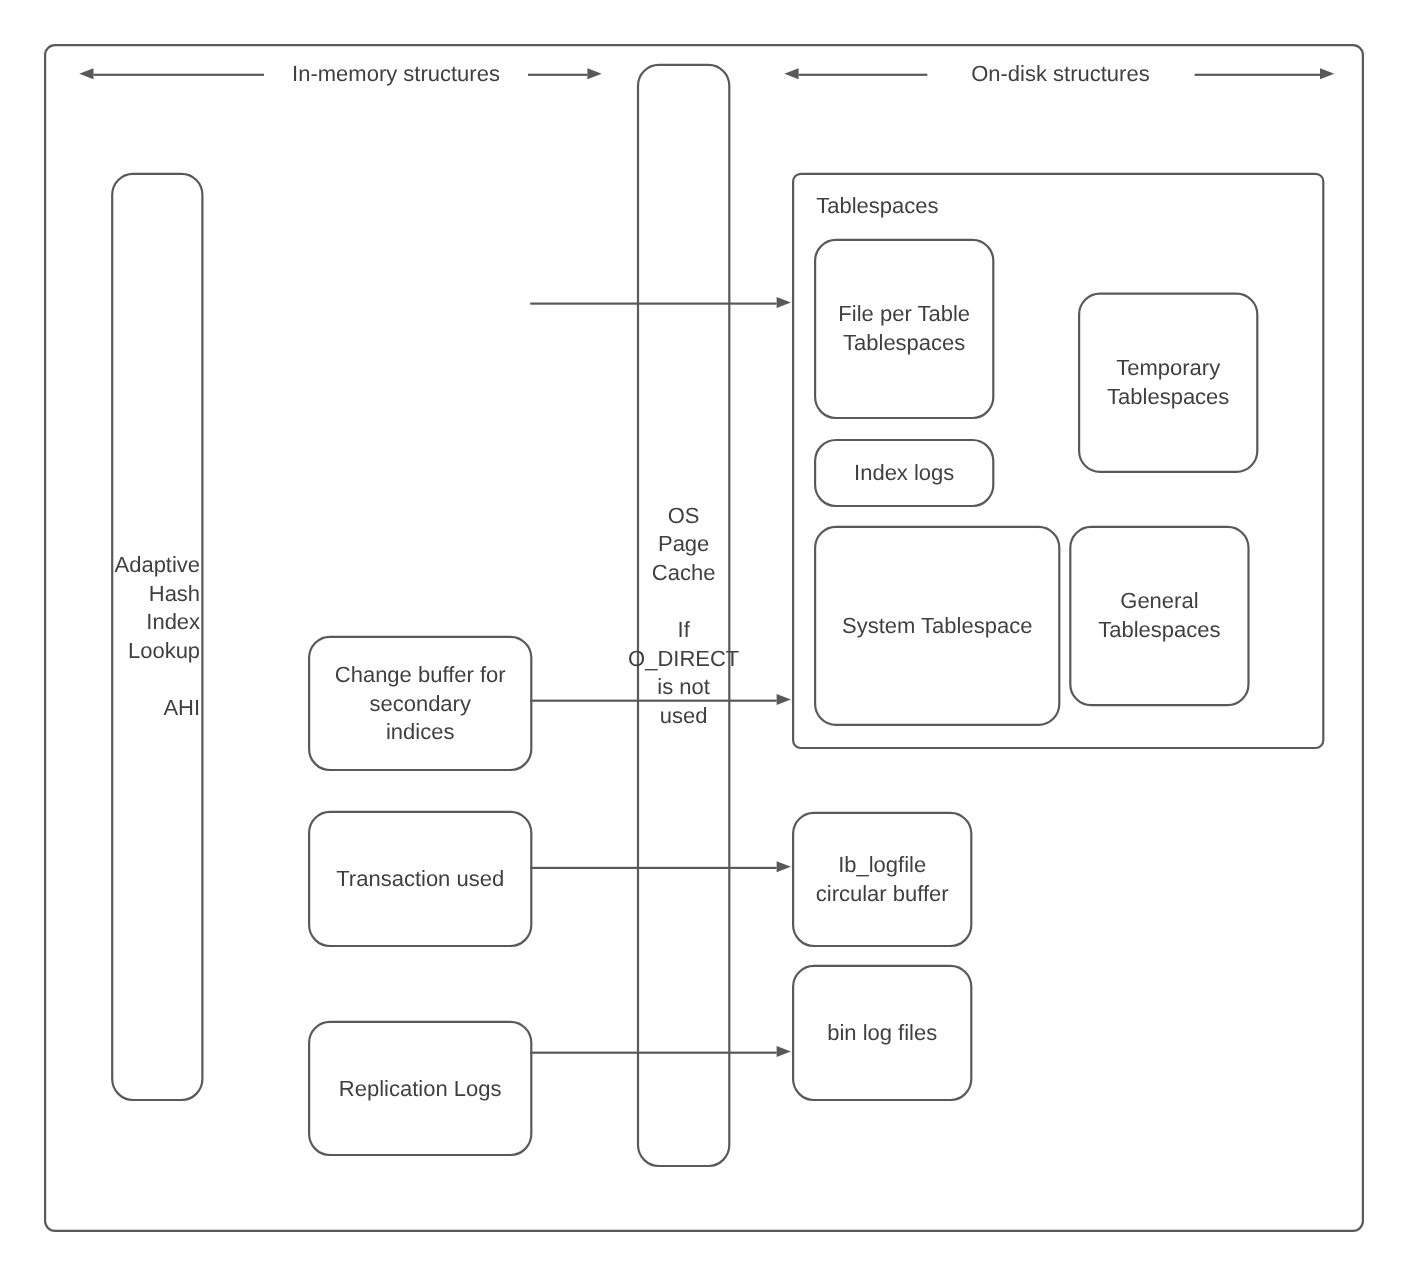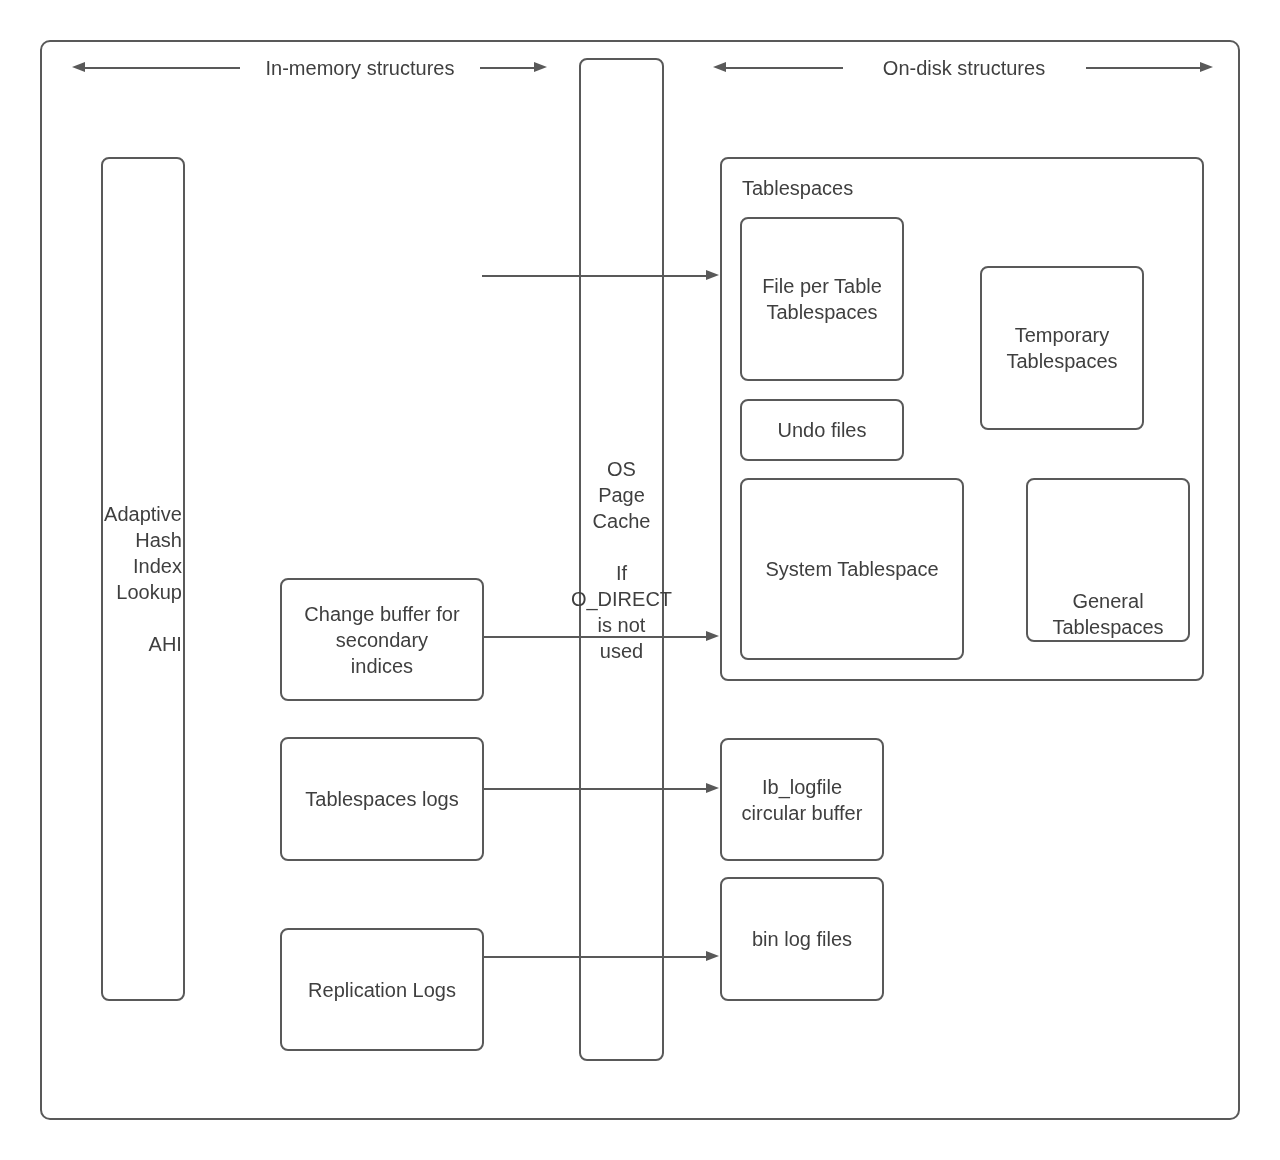--- a/index.html
+++ b/index.html
@@ -20,21 +20,21 @@
   }
   .frame{
     position:absolute;
     border:2px solid var(--line);
     border-radius:10px;
     background:transparent;
   }
   .box{
     position:absolute;
     border:2px solid var(--line);
-    border-radius:8px;
+    border-radius:20px;
     background:#fff;
     display:flex;
     align-items:center;
     justify-content:center;
     text-align:center;
     z-index:2;
   }
   .box .txt{
     white-space:pre-line;
     width:max-content;
@@ -106,21 +106,21 @@
 
 AHI</span>
   </div>
 
   <div class="box" style="left:280px;top:578px;width:200px;height:119px;">
     <span class="txt">Change buffer for
 secondary
 indices</span>
   </div>
   <div class="box" style="left:280px;top:737px;width:200px;height:120px;">
-    <span class="txt">Tablespaces logs</span>
+    <span class="txt">Transaction used</span>
   </div>
   <div class="box" style="left:280px;top:928px;width:200px;height:119px;">
     <span class="txt">Replication Logs</span>
   </div>
 
   <div class="box" style="left:579px;top:58px;width:81px;height:999px;">
     <span class="txt">OS
 Page
 Cache
 
@@ -135,26 +135,26 @@
   </div>
   <div class="box" style="left:740px;top:217px;width:160px;height:160px;">
     <span class="txt">File per Table
 Tablespaces</span>
   </div>
   <div class="box" style="left:980px;top:231px;width:160px;height:160px;margin-top:35px;">
     <span class="txt">Temporary
 Tablespaces</span>
   </div>
   <div class="box" style="left:740px;top:399px;width:160px;height:58px;">
-    <span class="txt">Undo files</span>
+    <span class="txt">Index logs</span>
   </div>
   <div class="box" style="left:740px;top:478px;width:220px;height:178px;">
     <span class="txt">System Tablespace</span>
   </div>
-  <div class="box" style="left:1026px;top:478px;width:160px;height:160px;align-items:flex-end;">
+  <div class="box" style="left:972px;top:478px;width:160px;height:160px;">
     <span class="txt">General
 Tablespaces</span>
   </div>
 
   <div class="box" style="left:720px;top:738px;width:160px;height:119px;">
     <span class="txt">Ib_logfile
 circular buffer</span>
   </div>
   <div class="box" style="left:720px;top:877px;width:160px;height:120px;">
     <span class="txt">bin log files</span>

